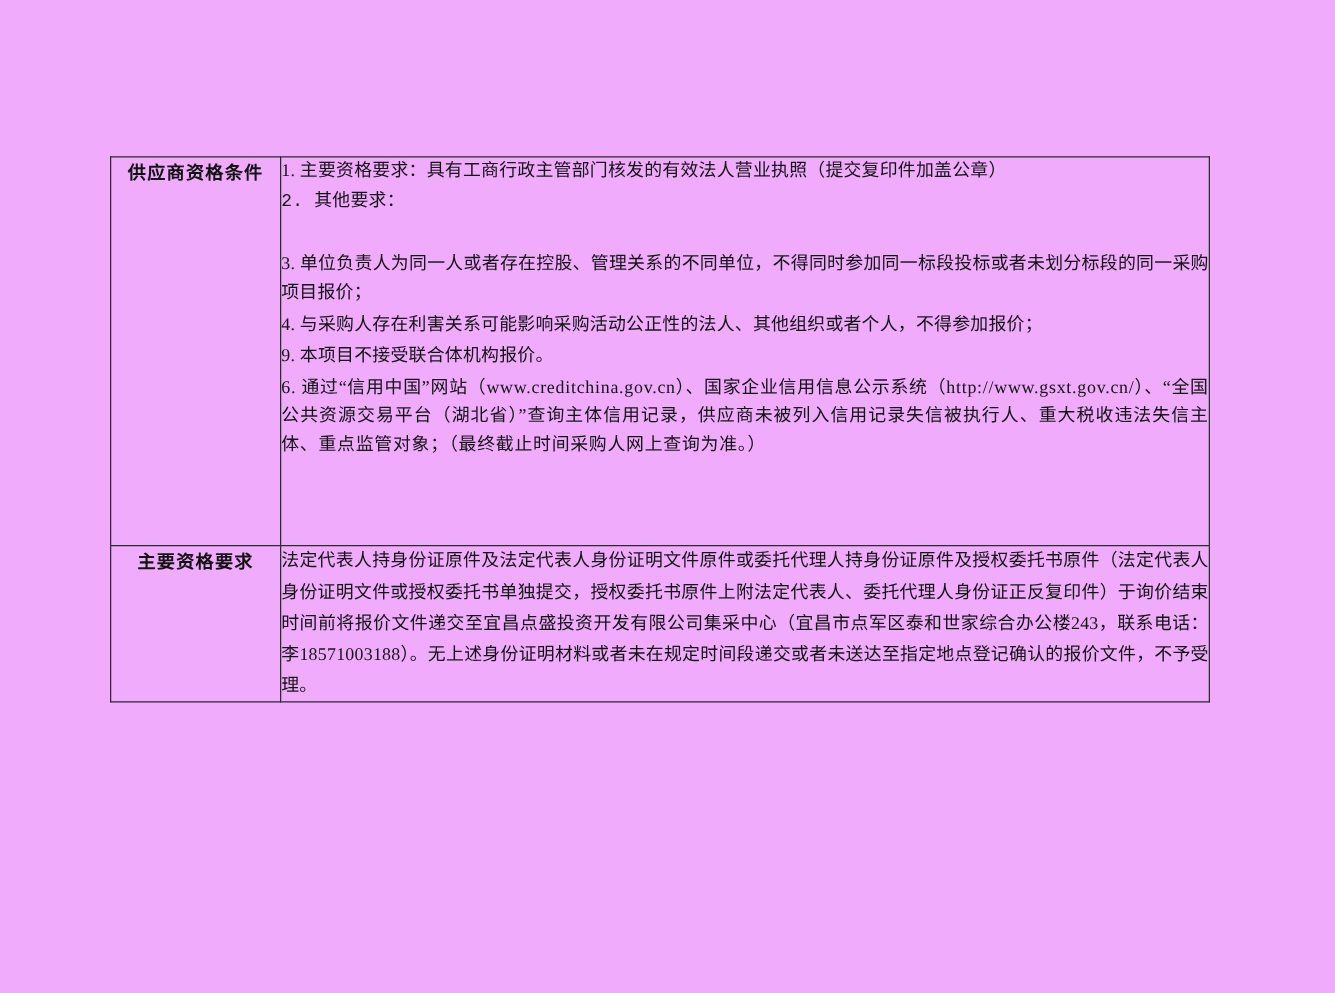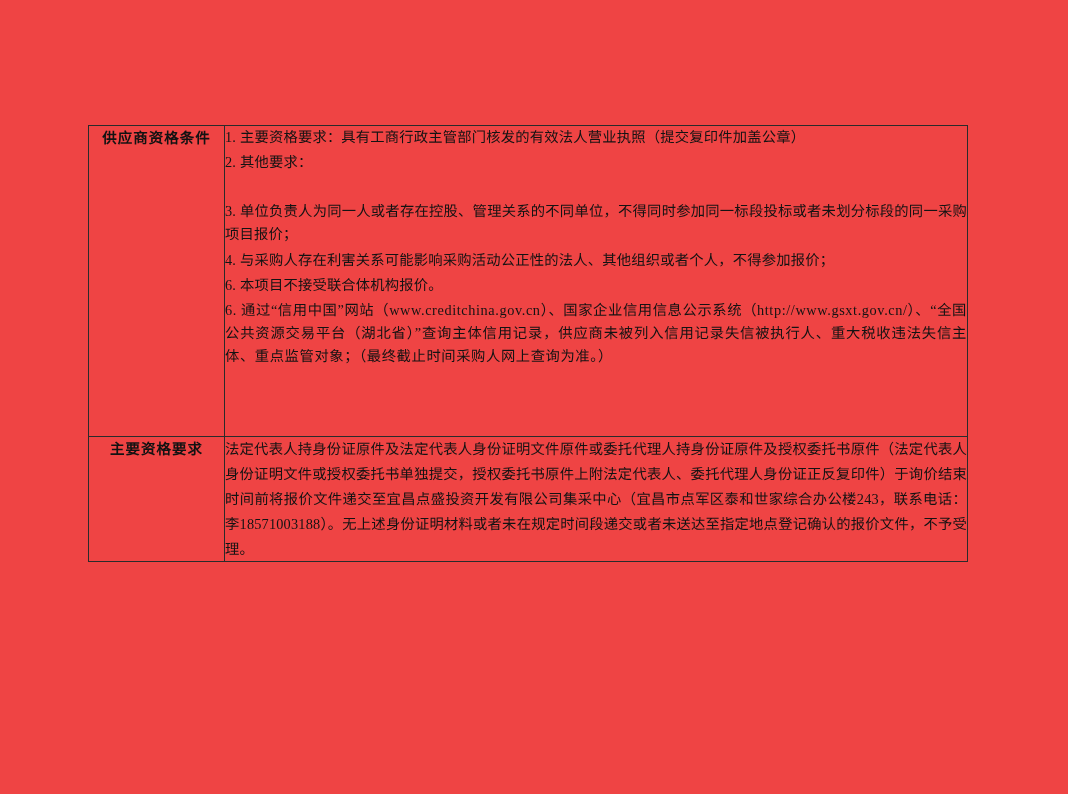--- a/index.html
+++ b/index.html
@@ -14,21 +14,21 @@
     color: #111111;
     position: relative;
     overflow: hidden;
   }
   .page {
     position: absolute;
     left: 0;
     top: 0;
     width: 1068px;
     height: 794px;
-    background: #ef4444;
+    background: #f0abfc;
   }
   .doc-table {
     position: absolute;
     left: 88px;
     top: 125px;
     width: 880px;
     border-collapse: collapse;
     table-layout: fixed;
   }
   .doc-table td {
@@ -51,20 +51,21 @@
   }
   .para {
     font-size: 14.3px;
     line-height: 1.62;
     color: #131313;
     text-align: justify;
     margin: 0 0 2px 0;
     letter-spacing: 0.2px;
   }
   .para.spaced-top {
+    font-family: Liberation Mono, monospace;
   }
   .para.spaced-top2 {
     margin-top: 26px;
   }
   .para.mono-ish {
     letter-spacing: 0.6px;
   }
   .cell-qual { height: 310px; }
   .cell-compose { height: 56px; }
   .cell-deliver { height: 120px; margin-left: 38px; }
@@ -91,21 +92,21 @@
 
   <table class="doc-table">
     <tbody>
       <tr>
         <td class="label-cell">供应商资格条件</td>
         <td class="content-cell cell-qual">
           <p class="para">1. 主要资格要求：具有工商行政主管部门核发的有效法人营业执照（提交复印件加盖公章）</p>
           <p class="para spaced-top">2. 其他要求：</p>
           <p class="para spaced-top2">3. 单位负责人为同一人或者存在控股、管理关系的不同单位，不得同时参加同一标段投标或者未划分标段的同一采购项目报价；</p>
           <p class="para">4. 与采购人存在利害关系可能影响采购活动公正性的法人、其他组织或者个人，不得参加报价；</p>
-          <p class="para">6. 本项目不接受联合体机构报价。</p>
+          <p class="para">9. 本项目不接受联合体机构报价。</p>
           <p class="para mono-ish">6. 通过“信用中国”网站（www.creditchina.gov.cn）、国家企业信用信息公示系统（http://www.gsxt.gov.cn/）、“全国公共资源交易平台（湖北省）”查询主体信用记录，供应商未被列入信用记录失信被执行人、重大税收违法失信主体、重点监管对象；（最终截止时间采购人网上查询为准。）</p>
         </td>
       </tr>
       <tr>
         <td class="label-cell">主要资格要求</td>
         <td class="content-cell cell-deliver">
           <p class="deliver-para">法定代表人持身份证原件及法定代表人身份证明文件原件或委托代理人持身份证原件及授权委托书原件（法定代表人身份证明文件或授权委托书单独提交，授权委托书原件上附法定代表人、委托代理人身份证正反复印件）于询价结束时间前将报价文件递交至宜昌点盛投资开发有限公司集采中心（宜昌市点军区泰和世家综合办公楼243，联系电话：李18571003188）。无上述身份证明材料或者未在规定时间段递交或者未送达至指定地点登记确认的报价文件，不予受理。</p>
         </td>
       </tr>
     </tbody>

